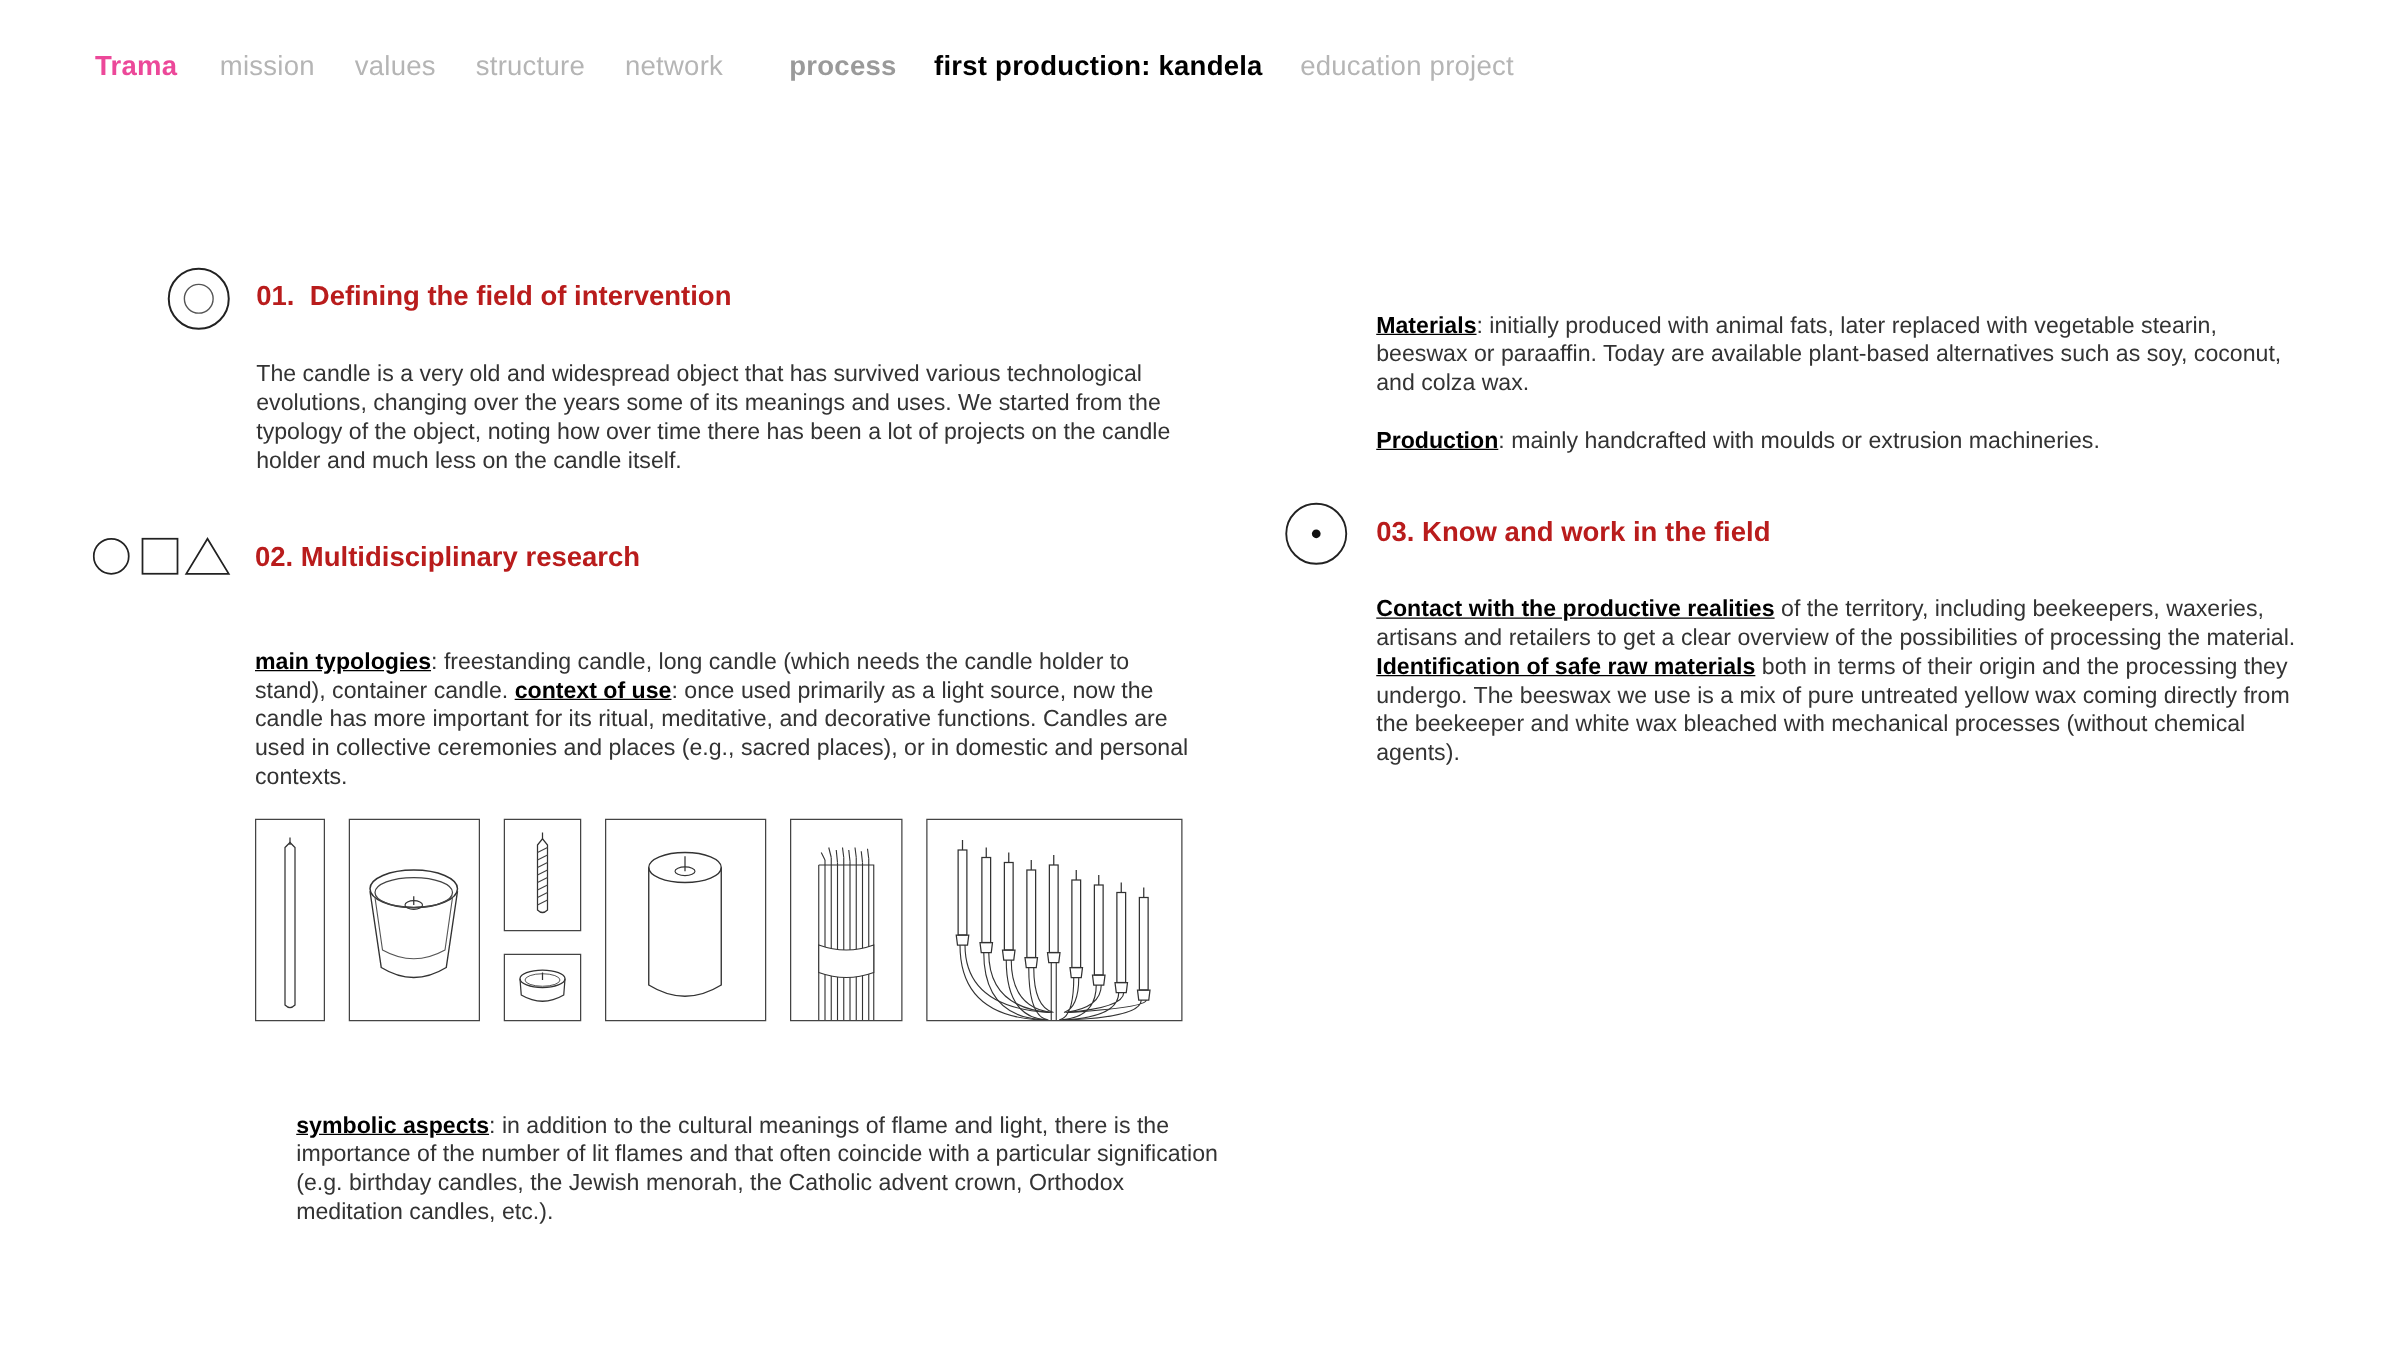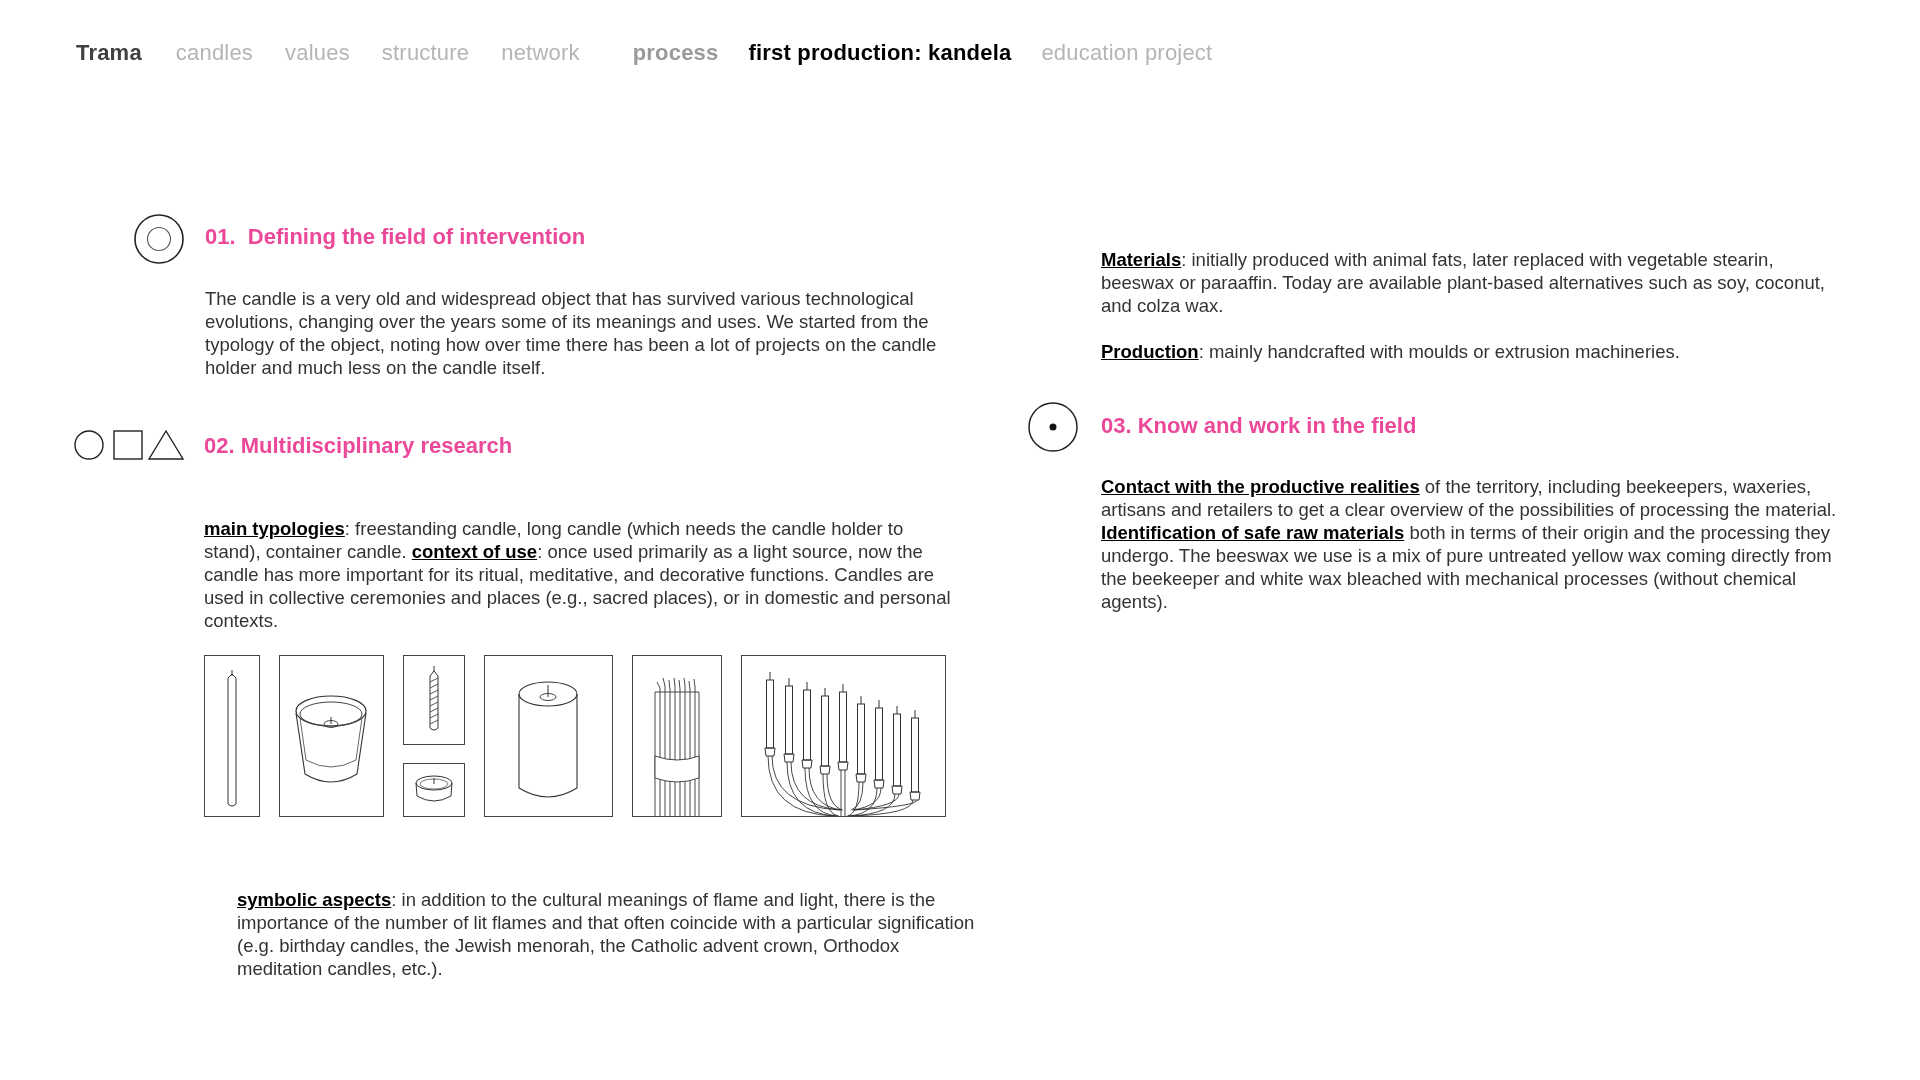--- a/index.html
+++ b/index.html
@@ -1,35 +1,35 @@
 <!DOCTYPE html>
 <html><head>
 <meta charset="utf-8">
 <style>
   html, body { margin:0; padding:0; background:#ffffff; }
   body { width:1920px; height:1080px; position:relative; overflow:hidden;
          font-family:"Liberation Sans", "DejaVu Sans", sans-serif; color:#111; }
   .nav { position:absolute; top:40px; left:76px; display:flex; align-items:baseline; }
   .nav a { font-size:22px; text-decoration:none; margin-right:32px; color:#b5b5b5; cursor:pointer; letter-spacing:0.2px; }
-  .nav a.brand { color:#404040; font-weight:bold; margin-right:34px; }
+  .nav a.brand { color:#ec4899; font-weight:bold; margin-right:34px; }
   .nav a.active { color:#000; font-weight:bold; }
   .nav a.semi { color:#9a9a9a; font-weight:bold;margin-left:25px; }
   .abs { position:absolute; }
-  h2 { margin:0; font-size:22px; font-weight:bold; color:#ec4899; white-space:nowrap; }
+  h2 { margin:0; font-size:22px; font-weight:bold; color:#b91c1c; white-space:nowrap; }
   .body-text { font-size:18.5px; line-height:23px; color:#333; font-weight:normal; }
   .body-text b { color:#000; font-weight:bold;text-decoration:underline; }
   .panel { position:absolute; border:1.3px solid #444; box-sizing:border-box; background:#fff; }
   svg { display:block; }
 </style>
 </head>
 <body>
 
 <nav class="nav">
   <a class="brand">Trama</a>
-  <a>candles</a>
+  <a>mission</a>
   <a>values</a>
   <a>structure</a>
   <a style="margin-right:28px">network</a>
   <a class="semi" style="margin-right:30px">process</a>
   <a class="active" style="margin-right:30px">first production: kandela</a>
   <a>education project</a>
 </nav>
 
 <div class="abs" style="left:133px;top:213px;">
   <svg width="52" height="52" viewBox="0 0 52 52">

